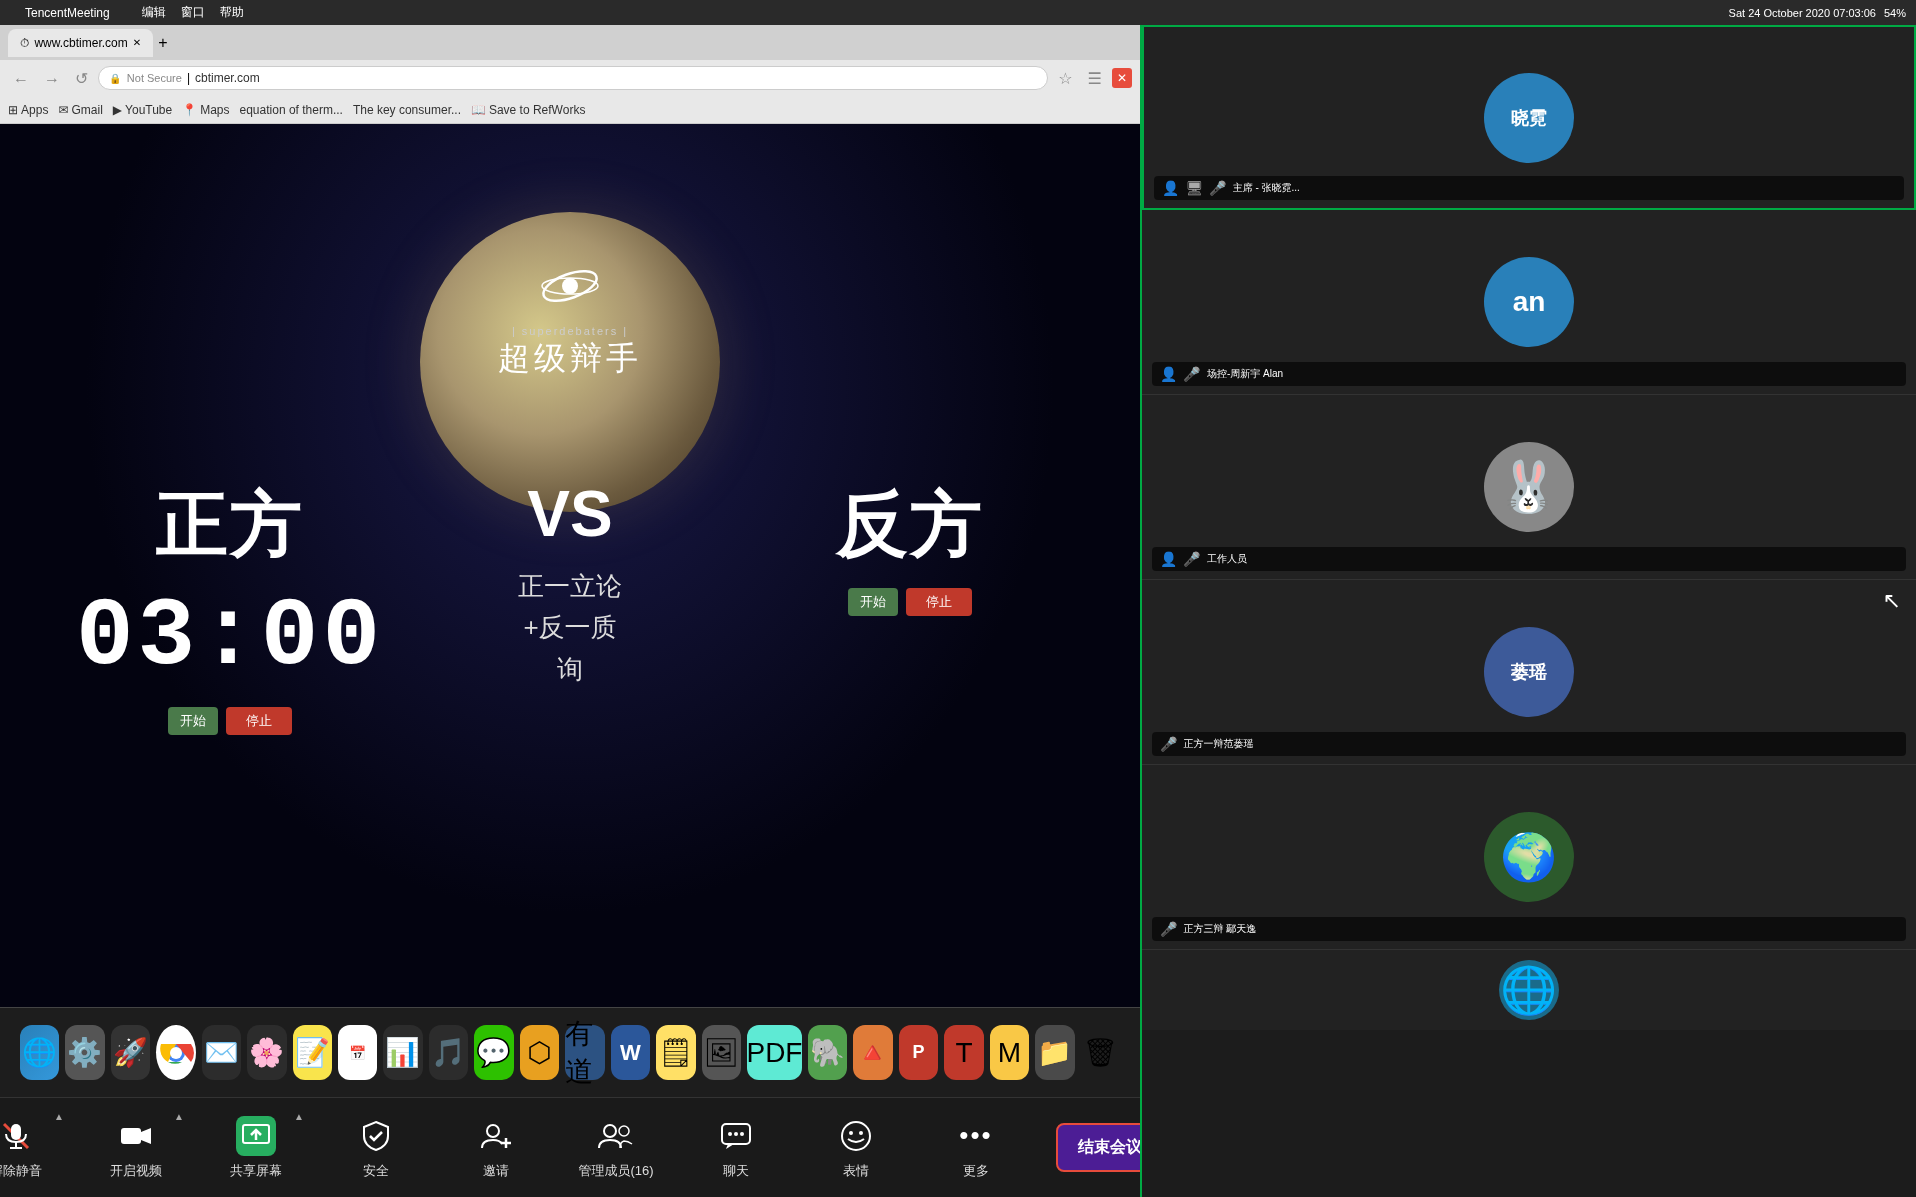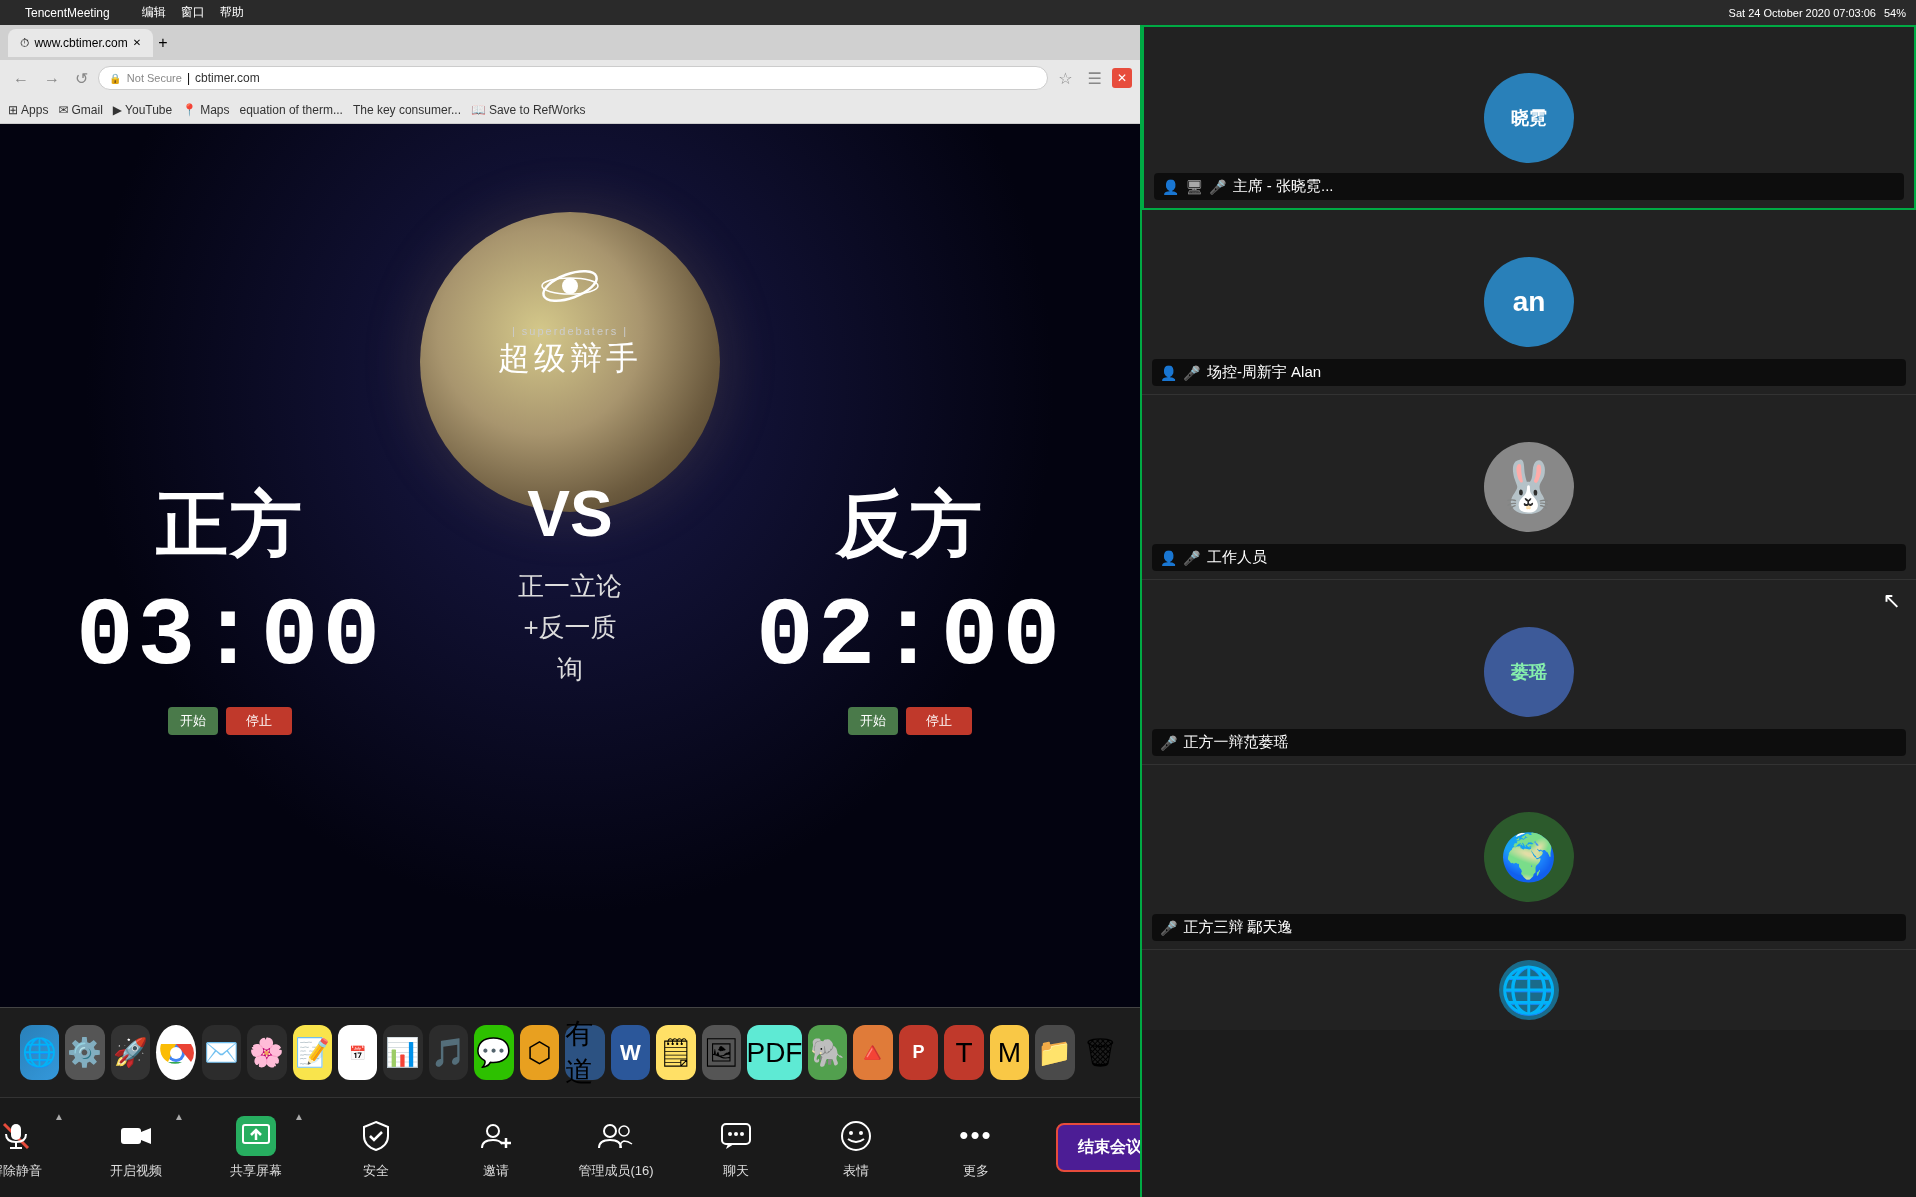--- a/index.html
+++ b/index.html
@@ -383,21 +383,21 @@
       display: flex;
       align-items: center;
       gap: 6px;
       background: rgba(0,0,0,0.6);
       padding: 4px 8px;
       border-radius: 4px;
     }
 
     .participant-name {
       color: #fff;
-      font-size: 15px;
+      font-size: 10px;
       white-space: nowrap;
       overflow: hidden;
       text-overflow: ellipsis;
     }
 
     .icon-mic { font-size: 14px; }
     .icon-person { font-size: 14px; }
     .icon-screen { font-size: 14px; }
 
     .mic-icon-red { color: #e74c3c; }
@@ -530,21 +530,20 @@
 
         <div class="vs-block">
           <div class="vs-text">VS</div>
           <div class="round-info">
             正一立论<br>+反一质<br>询
           </div>
         </div>
 
         <div class="timer-block">
           <div class="timer-label">反方</div>
-          <div class="timer-display">02:00</div>
           <div class="timer-controls">
             <button class="btn-start">开始</button>
             <button class="btn-stop">停止</button>
           </div>
         </div>
       </div>
 
     </div>
 
     <div class="mac-dock">
@@ -722,21 +721,21 @@
       </div>
       <div class="participant-info">
         <span class="icon-person person-icon-blue" style="color:#3498db;">👤</span>
         <span class="icon-mic mic-icon-red" style="color:#e74c3c;">🎤</span>
         <span class="participant-name">工作人员</span>
       </div>
     </div>
 
     <div class="participant-card">
       <div class="cursor-arrow">↖</div>
-      <div class="participant-avatar" style="background:#3d5a99;font-size:18px;font-weight:bold;color:#86efac;">
+      <div class="participant-avatar" style="background:#3d5a99;font-size:18px;font-weight:bold;color:#ffffff;">
         蒌瑶
       </div>
       <div class="participant-info">
         <span class="icon-mic mic-icon-white">🎤</span>
         <span class="participant-name">正方一辩范蒌瑶</span>
       </div>
     </div>
 
     <div class="participant-card">
       <div class="participant-avatar" style="background:#2c5a2c;font-size:46px;">

